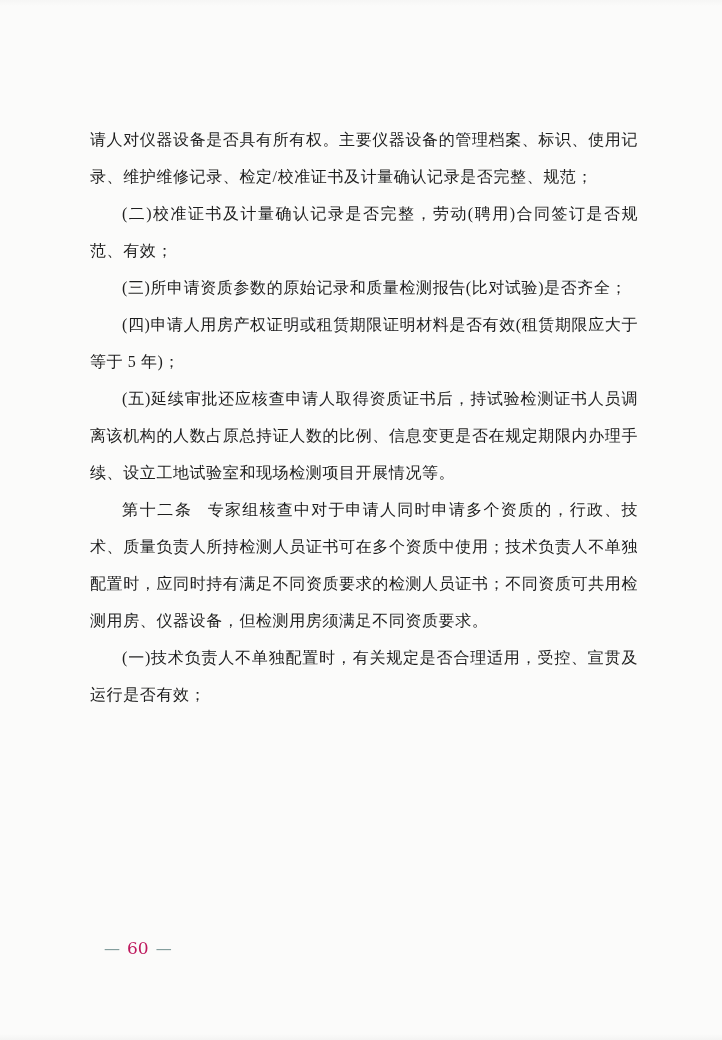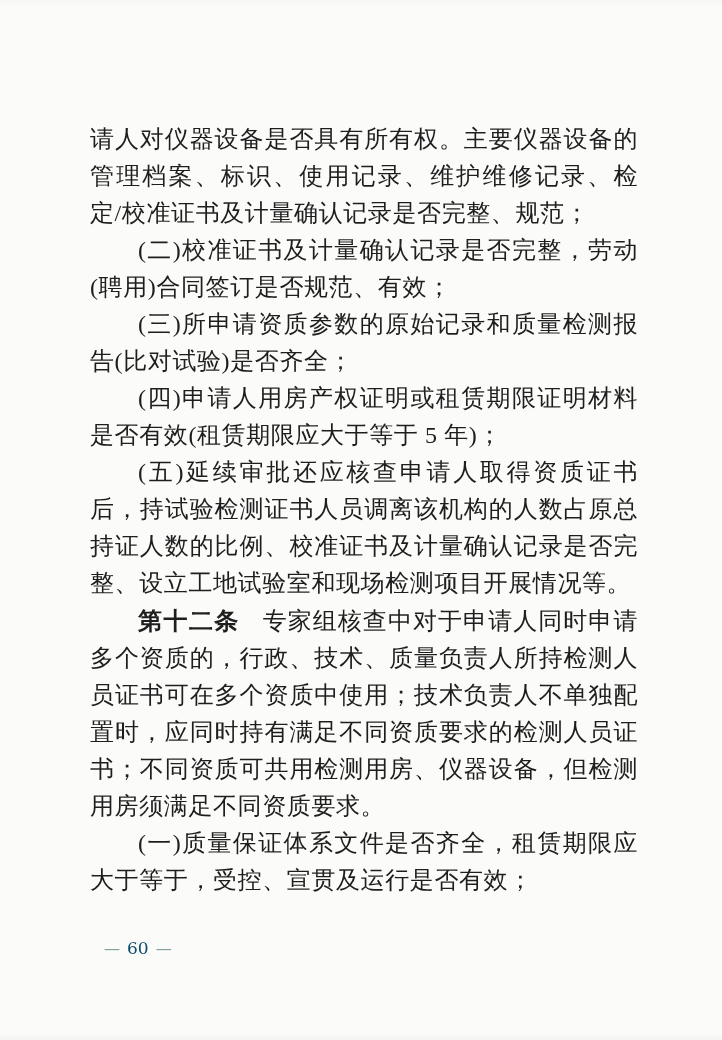--- a/index.html
+++ b/index.html
@@ -20,77 +20,77 @@
     position: absolute;
     inset: 0;
     background:
       linear-gradient(180deg, #f6f6f5 0px, #fbfbfa 6px, #fbfbfa 1034px, #f4f4f3 1040px);
   }
   .page-body {
     position: absolute;
     left: 90px;
     top: 121px;
     width: 548px;
-    font-size: 24px;
+    font-size: 16px;
     line-height: 37px;
     text-align: justify;
     text-justify: inter-character;
     letter-spacing: 0.6px;
     color: #1e1e1e;
   }
   .para {
     margin: 0;
     text-indent: 2em;
     word-break: break-all;
   }
   .para.no-indent {
     text-indent: 0;
   }
   .article-no {
     font-family: "Liberation Sans", "DejaVu Sans", sans-serif;
-    font-weight: bold;
+    font-weight: normal;
     letter-spacing: 1px;
     margin-right: 0.95em;
   }
   .page-footer {
     position: absolute;
     left: 97px;
     top: 938px;
     font-size: 17px;
     font-family: "DejaVu Serif", "Liberation Serif", serif;
     color: #3c3c3c;
     letter-spacing: 0;
     white-space: nowrap;
   }
   .footer-dash {
     color: #7f9a99;
     margin: 0 7px;
     font-size: 16px;
   }
   .page-num {
-    color: #0c4a6e;
+    color: #be185d;
   }
 </style>
 </head>
 <body>
 
 <div class="paper"></div>
 
 <main class="page-body">
   <p class="para no-indent">请人对仪器设备是否具有所有权。主要仪器设备的管理档案、标识、使用记录、维护维修记录、检定/校准证书及计量确认记录是否完整、规范；</p>
 
   <p class="para">(二)校准证书及计量确认记录是否完整，劳动(聘用)合同签订是否规范、有效；</p>
 
   <p class="para">(三)所申请资质参数的原始记录和质量检测报告(比对试验)是否齐全；</p>
 
   <p class="para">(四)申请人用房产权证明或租赁期限证明材料是否有效(租赁期限应大于等于 5 年)；</p>
 
-  <p class="para">(五)延续审批还应核查申请人取得资质证书后，持试验检测证书人员调离该机构的人数占原总持证人数的比例、校准证书及计量确认记录是否完整、设立工地试验室和现场检测项目开展情况等。</p>
+  <p class="para">(五)延续审批还应核查申请人取得资质证书后，持试验检测证书人员调离该机构的人数占原总持证人数的比例、信息变更是否在规定期限内办理手续、设立工地试验室和现场检测项目开展情况等。</p>
 
   <p class="para"><b class="article-no">第十二条</b><span>专家组核查中对于申请人同时申请多个资质的，行政、技术、质量负责人所持检测人员证书可在多个资质中使用；技术负责人不单独配置时，应同时持有满足不同资质要求的检测人员证书；不同资质可共用检测用房、仪器设备，但检测用房须满足不同资质要求。</span></p>
 
 
-  <p class="para">(一)质量保证体系文件是否齐全，租赁期限应大于等于，受控、宣贯及运行是否有效；</p>
+  <p class="para">(一)技术负责人不单独配置时，有关规定是否合理适用，受控、宣贯及运行是否有效；</p>
 </main>
 
 <footer class="page-footer">
   <span class="footer-dash">—</span><span class="page-num">60</span><span class="footer-dash">—</span>
 </footer>
 
 </body></html>

